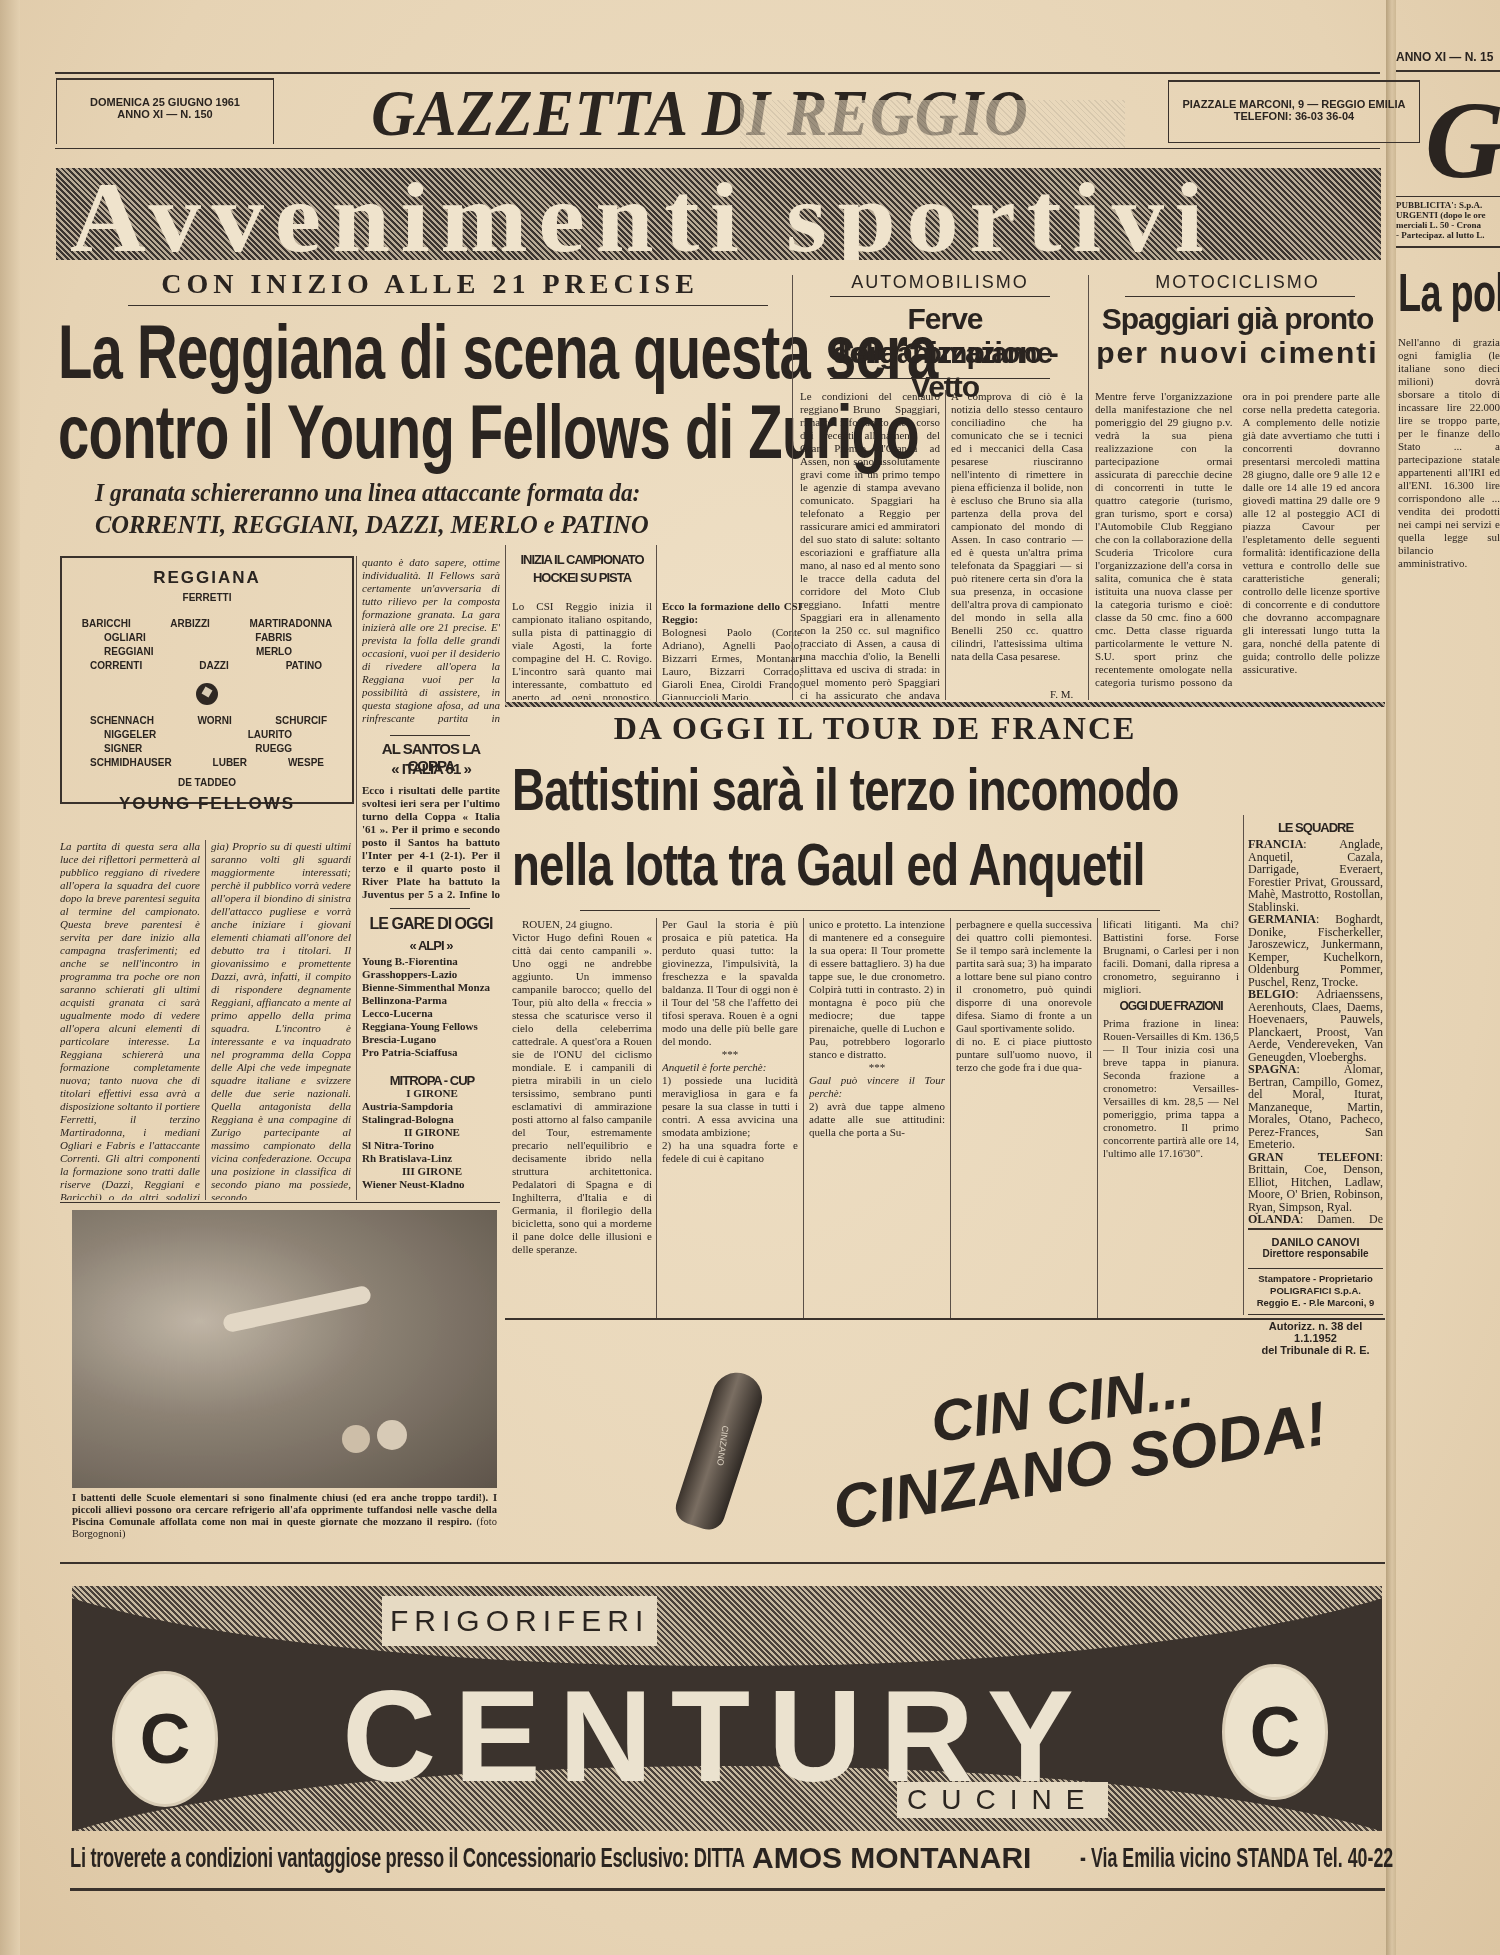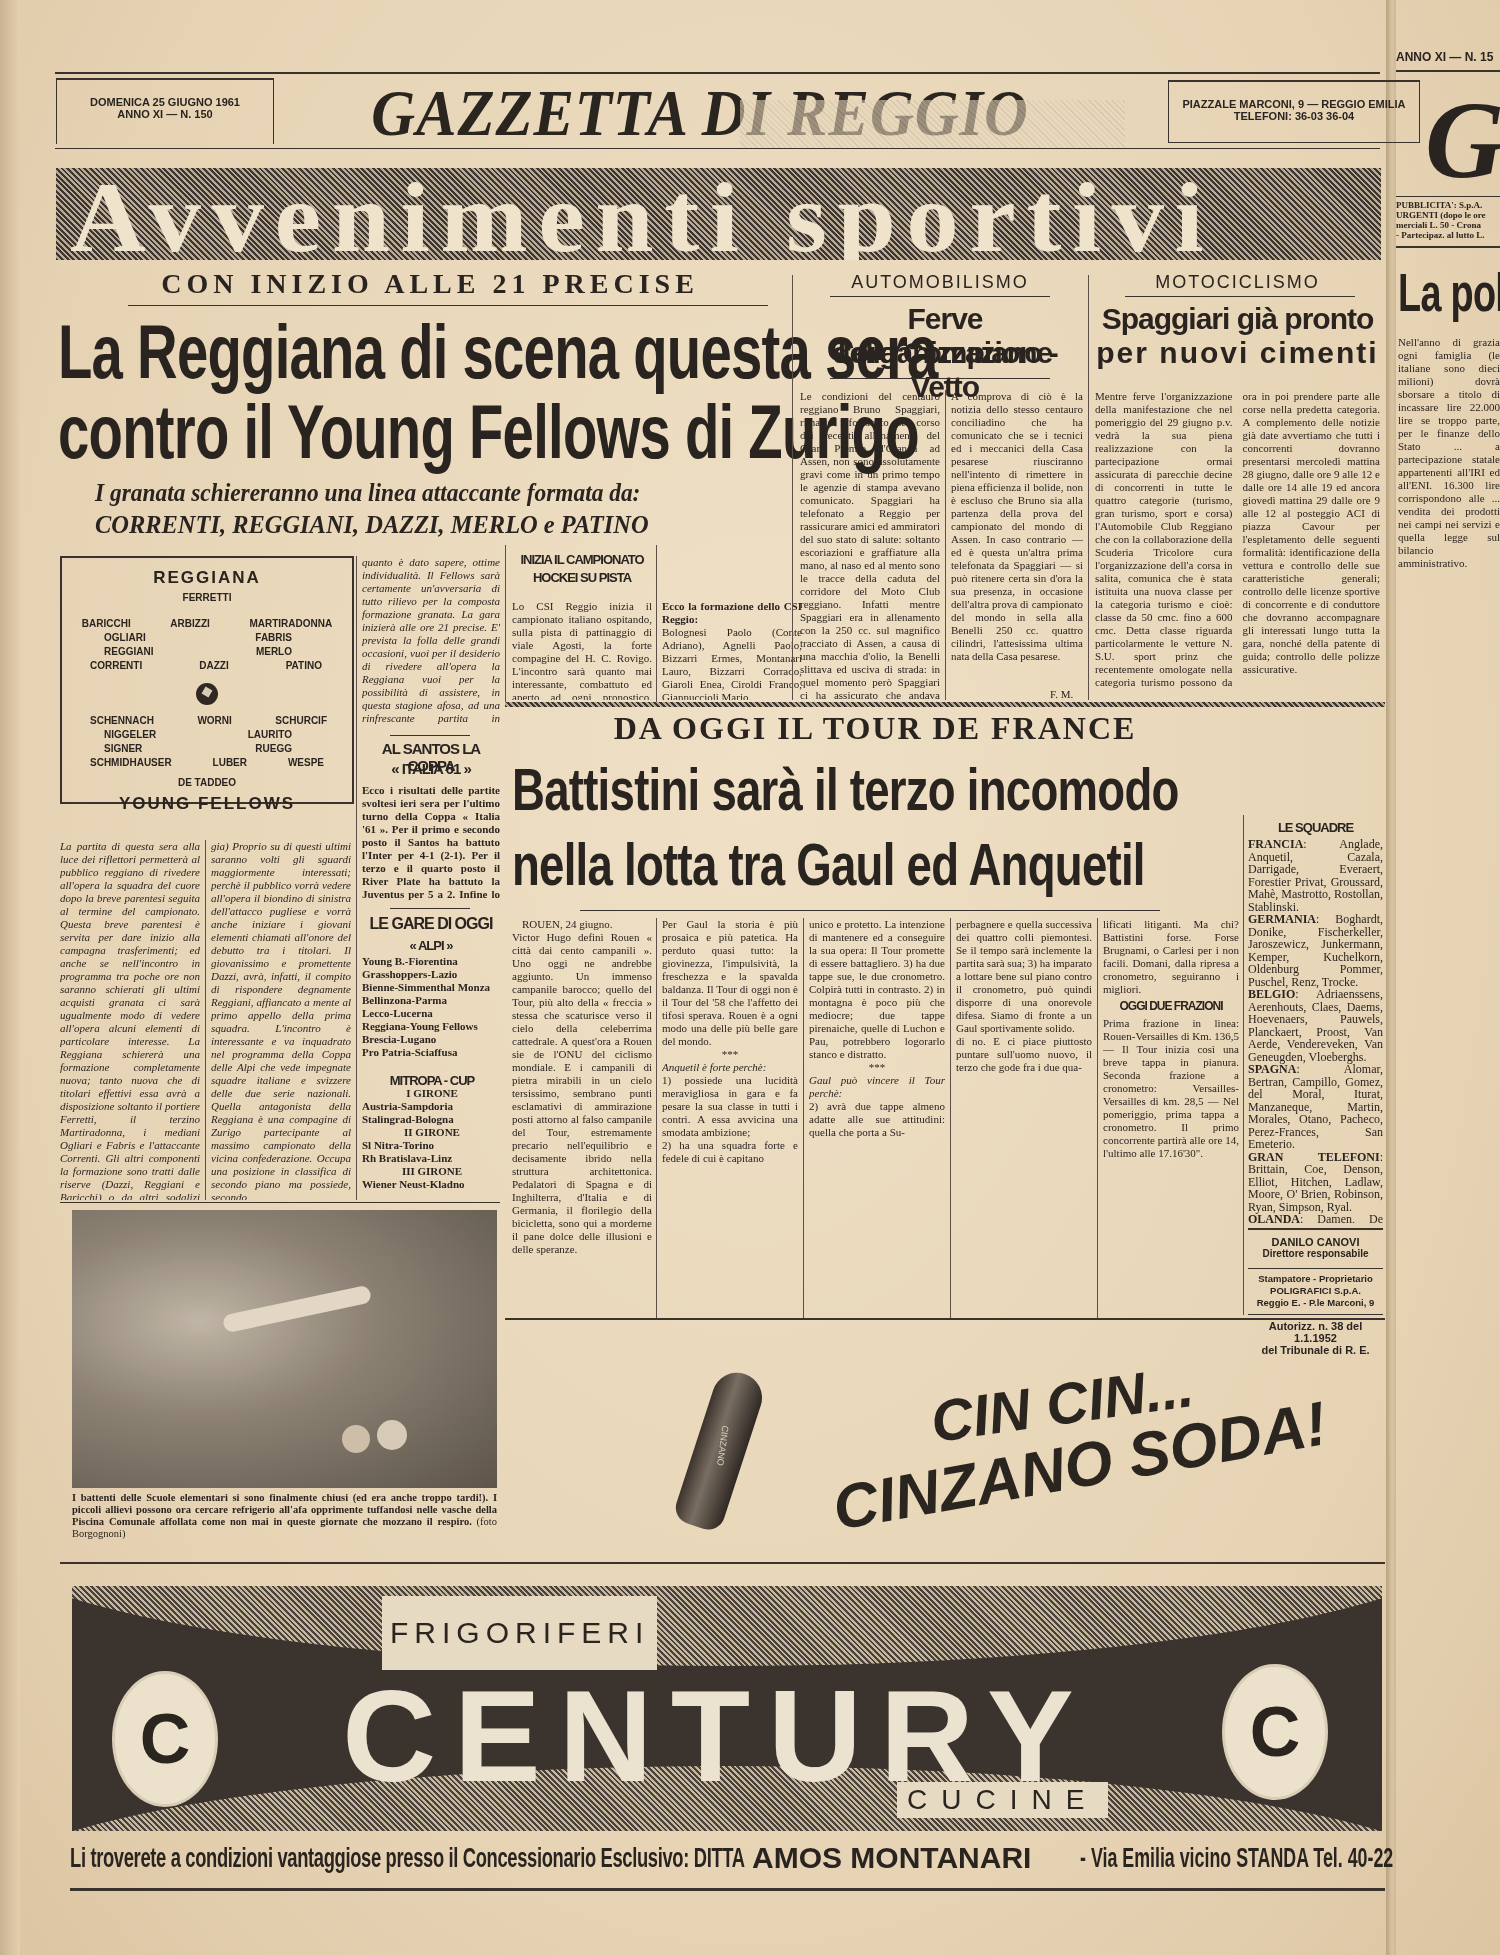--- a/index.html
+++ b/index.html
@@ -244,21 +244,21 @@
 <div class="bottle" style="left:695px;top:1370px;width:50px;height:160px;transform:rotate(18deg);">
   <div style="position:absolute;left:6px;top:70px;font-size:9px;color:#d9cfbf;font-family:'Liberation Sans',sans-serif;transform:rotate(80deg);">CINZANO</div>
 </div>
 <div class="abs" style="left:930px;top:1370px;font-size:58px;font-weight:bold;font-style:italic;font-family:'Liberation Sans',sans-serif;transform:rotate(-8deg);color:#2b2520;">CIN CIN...</div>
 <div class="abs" style="left:830px;top:1430px;font-size:62px;font-weight:bold;font-style:italic;font-family:'Liberation Sans',sans-serif;transform:rotate(-10deg);color:#2b2520;white-space:nowrap;">CINZANO SODA!</div>
 
 <div class="rule" style="left:60px;top:1562px;width:1325px;height:2px;"></div>
 <div class="abs" style="left:72px;top:1586px;width:1310px;height:245px;background:#3b332d;overflow:hidden;">
   <div class="hatch" style="position:absolute;left:-100px;top:-190px;width:1510px;height:270px;border-radius:0 0 50% 50%;background:repeating-linear-gradient(45deg,#4a413a 0 2px,#c6b89f 2px 4px);"></div>
   <div class="hatch" style="position:absolute;left:-100px;top:180px;width:1510px;height:260px;border-radius:50% 50% 0 0;background:repeating-linear-gradient(45deg,#4a413a 0 2px,#c6b89f 2px 4px);"></div>
-  <div style="position:absolute;left:310px;top:10px;padding:20px 8px;background:#e6dac3;font-family:'Liberation Sans',sans-serif;font-size:30px;letter-spacing:6px;color:#2b2520;">FRIGORIFERI</div>
+  <div style="position:absolute;left:310px;top:10px;padding:8px 8px;background:#e6dac3;font-family:'Liberation Sans',sans-serif;font-size:30px;letter-spacing:6px;color:#2b2520;">FRIGORIFERI</div>
   <div class="logo-circle" style="left:40px;top:85px;width:100px;height:130px;">
     <div style="font-family:'Liberation Sans',sans-serif;font-size:70px;font-weight:bold;text-align:center;line-height:130px;color:#2b2520;">C</div>
   </div>
   <div style="position:absolute;left:180px;top:80px;width:930px;text-align:center;font-family:'Liberation Sans',sans-serif;font-size:130px;font-weight:bold;letter-spacing:18px;color:#ebe2cf;line-height:140px;">CENTURY</div>
   <div class="logo-circle" style="left:1150px;top:78px;width:100px;height:130px;">
     <div style="font-family:'Liberation Sans',sans-serif;font-size:70px;font-weight:bold;text-align:center;line-height:130px;color:#2b2520;">C</div>
   </div>
   <div style="position:absolute;left:825px;top:196px;padding:2px 10px;background:#e6dac3;font-family:'Liberation Sans',sans-serif;font-size:28px;letter-spacing:14px;color:#2b2520;">CUCINE</div>
 </div>
 <div class="abs" style="left:70px;top:1838px;width:1320px;white-space:nowrap;font-size:27px;line-height:40px;">

